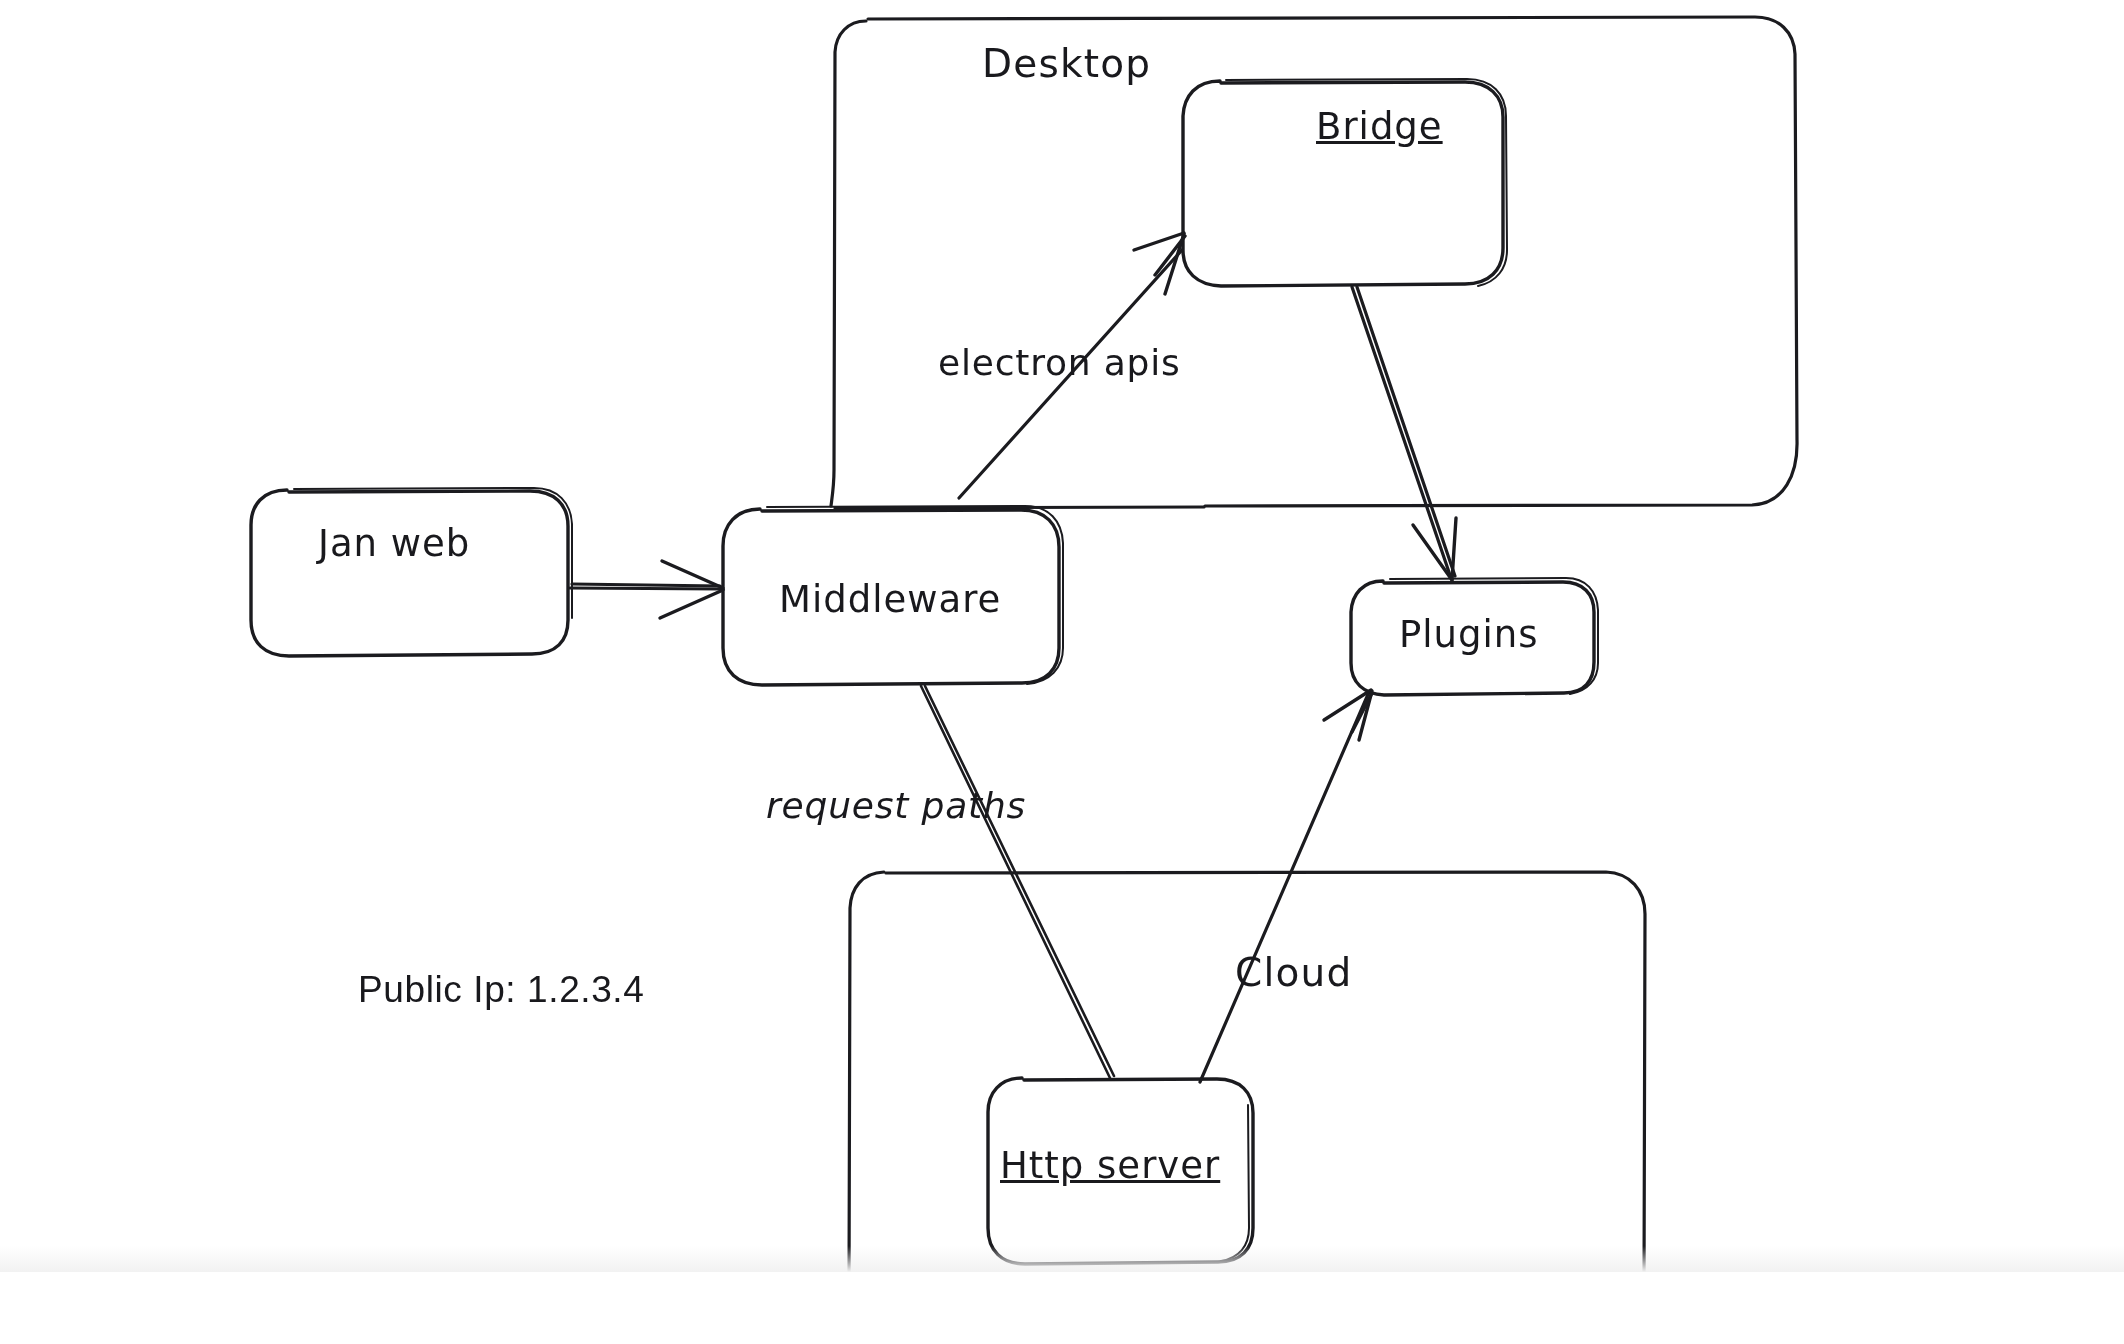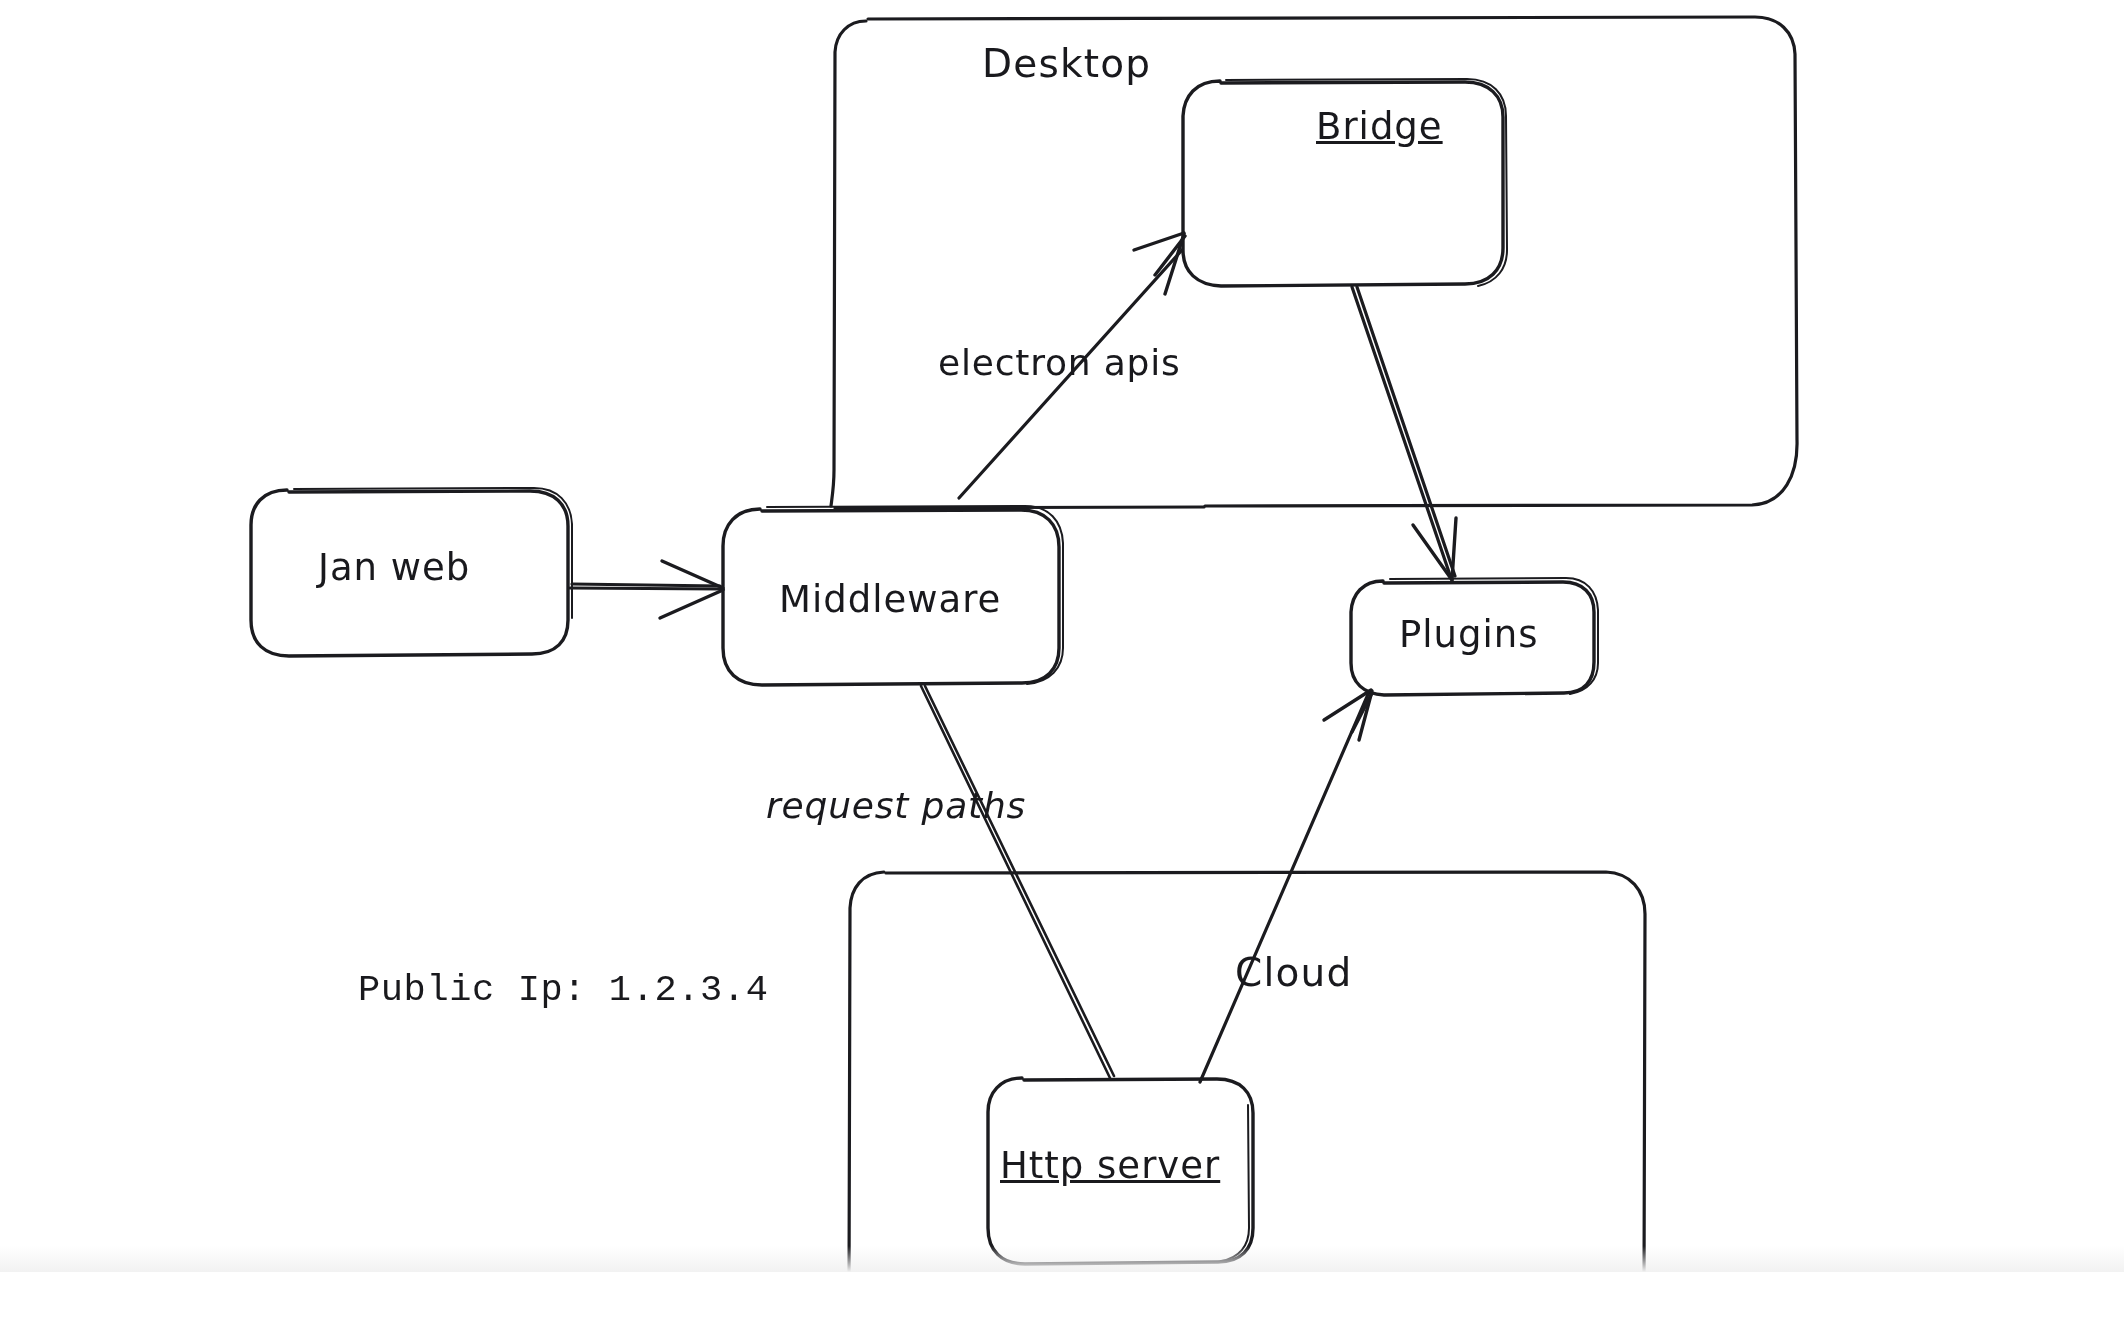--- a/index.html
+++ b/index.html
@@ -51,21 +51,21 @@
     font-size: 39px;
     letter-spacing: 1.2px;
   }
   .edge-label {
     font-size: 36px;
     letter-spacing: 0.8px;
   }
   .note-block {
     position: absolute;
     color: #19191d;
-    font-family: Liberation Mono, monospace;
+    font-family: Liberation Sans, sans-serif;
     font-size: 37px;
     line-height: 1.32;
     letter-spacing: 0.6px;
     white-space: nowrap;
   }
   .note-line { display: block; }
   .bottom-fade {
     position: absolute;
     left: 0;
     bottom: 0;
@@ -206,21 +206,21 @@
       <path class="sketch-stroke arrowhead" d="M 1359 740 L 1372 691"></path>
       <path class="sketch-stroke arrowhead" d="M 1352 732 L 1372 693"></path>
     </g>
 
   </svg>
 
   <div class="hand-label container-label" style="left:982px; top:41px;">Desktop</div>
 
   <div class="hand-label node-label" style="left:1316px; top:105px;text-decoration:underline;">Bridge</div>
 
-  <div class="hand-label node-label" style="left:318px; top:546px;">Jan web</div>
+  <div class="hand-label node-label" style="left:318px; top:522px;">Jan web</div>
 
   <div class="hand-label node-label" style="left:779px; top:578px;">Middleware</div>
 
   <div class="hand-label node-label" style="left:1399px; top:613px;">Plugins</div>
 
   <div class="hand-label node-label" style="left:1000px; top:1144px;text-decoration:underline;">Http server</div>
 
   <div class="hand-label edge-label" style="left:938px; top:342px;">electron apis</div>
 
   <div class="hand-label edge-label" style="left:766px; top:785px;font-style:italic;">request paths</div>

